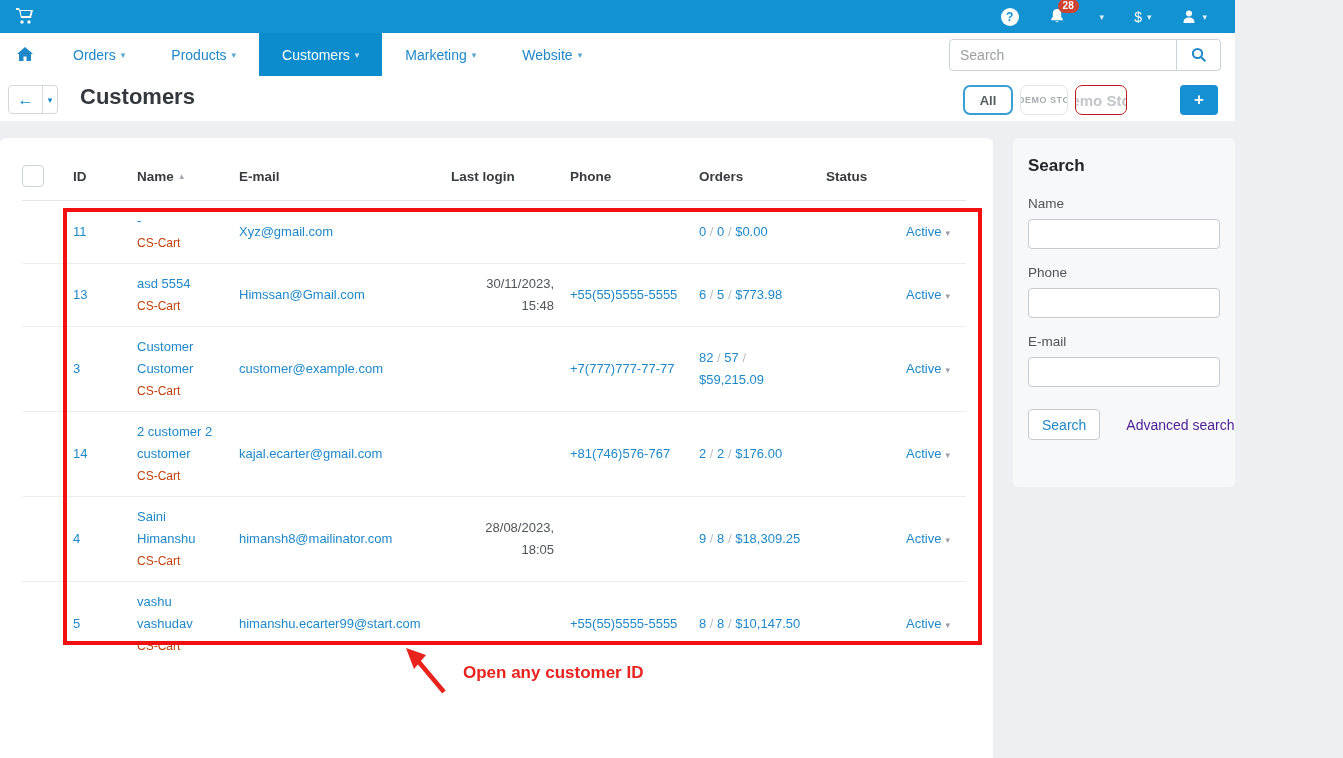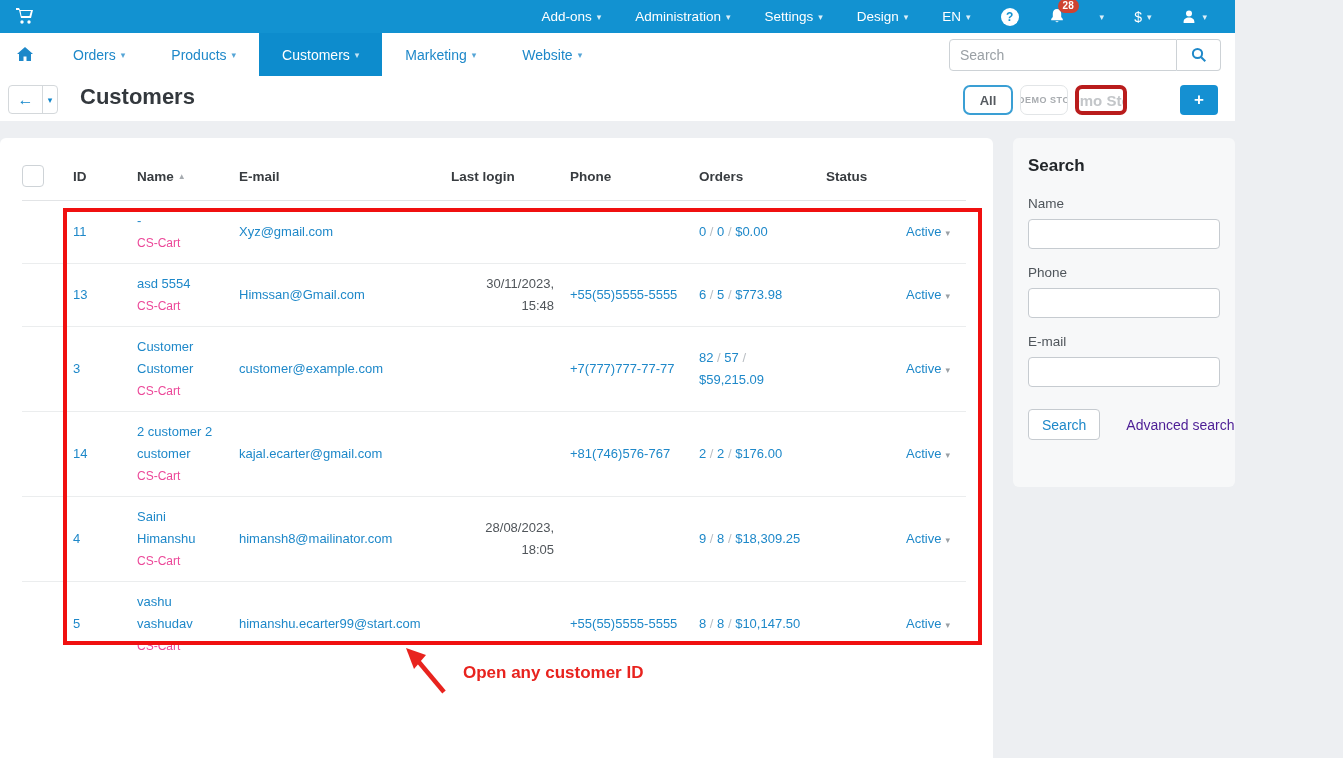--- a/index.html
+++ b/index.html
@@ -55,21 +55,21 @@
                color:#1287cb; font-size:16px; font-weight:bold; cursor:pointer; }
   .back-caret { width:15px; display:flex; align-items:center; justify-content:center;
                 border-left:1px solid #d4d8db; color:#1287cb; font-size:9px; cursor:pointer; }
   .page-title { position:absolute; left:80px; top:8px; font-size:22px; color:#33383d; }
   .store-btns { position:absolute; right:108px; top:9px; display:flex; gap:7px; }
   .store-btn { height:30px; border-radius:7px; background:#fff; display:flex; align-items:center;
                justify-content:center; cursor:pointer; overflow:hidden; }
   .store-btn.all { width:50px; border:2px solid #3a9fd4; color:#555a5f; font-weight:bold; font-size:13px; }
   .store-btn.logo1 { width:48px; border:1px solid #e2e5e7; color:#a7abaf; font-weight:bold;
                      font-size:9px; letter-spacing:.5px; white-space:nowrap; }
-  .store-btn.logo2 { width:52px; border:4px solid #b91c1c; color:#c3c6c9; font-weight:bold;
+  .store-btn.logo2 { width:52px; border:1px solid #b91c1c; color:#c3c6c9; font-weight:bold;
                      font-size:15px; white-space:nowrap; }
   .add-btn { position:absolute; right:17px; top:9px; width:38px; height:30px; background:#1590d2;
              border:none; border-radius:4px; color:#fff; font-size:17px; font-weight:bold; cursor:pointer; }
 
   
   .card { position:absolute; left:0; top:138px; width:993px; height:620px; background:#fff;
           border-radius:6px 6px 0 0; padding:27px 0 0 22px; }
   table.customers { border-collapse:collapse; table-layout:fixed; width:944px; font-size:13px; }
   table.customers th { text-align:left; font-size:13.5px; color:#383c40; padding:0 16px 13px 0;
                        vertical-align:middle; white-space:nowrap; }
@@ -77,21 +77,21 @@
   table.customers tbody tr { border-bottom:1px solid #ebedee; }
   table.customers tbody tr:last-child { border-bottom:none; }
   table.customers td { padding:9px 16px 9px 0; vertical-align:middle; line-height:22px;
                        word-wrap:break-word; }
   td.c-name { padding-right:5px; }
   td.c-login { padding-right:14px; color:#50555a;text-align:right; }
   td.c-phone { padding-right:23px; }
   td.c-orders { padding-right:15px; }
   td.c-status, th.h-status { text-align:right; padding-right:0; }
   a.blue { color:#1e88c9; text-decoration:none; cursor:pointer; }
-  .store-sub { color:#ec4899; font-size:12px; }
+  .store-sub { color:#c2410c; font-size:12px; }
   .sep { color:#b9bec3; }
   .sort-asc { font-size:8px; color:#a6abb0; margin-left:4px; vertical-align:2px; }
   .status-caret { font-size:9px; color:#9aa0a5; margin-left:4px; }
   .checkbox { width:22px; height:22px; background:#fff; border:1px solid #ced3d7; border-radius:4px;
               cursor:pointer; }
 
   
   .side-panel { position:absolute; left:1013px; top:138px; width:222px; height:349px;
                 background:#f7f8f9; border-radius:6px; padding:18px 15px; }
   .side-title { font-size:17px; font-weight:bold; color:#22262a; margin-bottom:20px; }
@@ -119,27 +119,20 @@
 
   <header class="topbar">
     <span class="icon-btn">
       <svg width="18" height="17" viewBox="0 0 18 17" fill="#fff">
         <path d="M0 0h3l1 2h13l-2 8H5L3 2H0V0zm5.5 8h8l1.4-5H4.6l.9 5z"></path>
         <circle cx="6" cy="14" r="1.7"></circle>
           <circle cx="13" cy="14" r="1.7"></circle>
       </svg>
     </span>
     <span class="spacer"></span>
-    <nav class="tb-menus" id="tb-menus">
-        <span class="tb-menu"><span>Add-ons</span><span class="caret">▾</span></span>
-        <span class="tb-menu"><span>Administration</span><span class="caret">▾</span></span>
-        <span class="tb-menu"><span>Settings</span><span class="caret">▾</span></span>
-        <span class="tb-menu"><span>Design</span><span class="caret">▾</span></span>
-        <span class="tb-menu"><span>EN</span><span class="caret">▾</span></span>
-      </nav>
     <div class="tb-icons">
       <span class="help-circle">?</span>
       <span class="bell-wrap">
         <svg width="16" height="17" viewBox="0 0 16 17" fill="#fff">
           <path d="M8 1C5.4 1 3.8 3 3.8 5.5v3.4L2.2 11v1.2h11.6V11l-1.6-2.1V5.5C12.2 3 10.6 1 8 1z"></path>
           <path d="M6.4 13.2a1.7 1.7 0 0 0 3.2 0H6.4z"></path>
         </svg>
         <span class="badge">28</span>
         <span class="caret">▾</span>
       </span>

